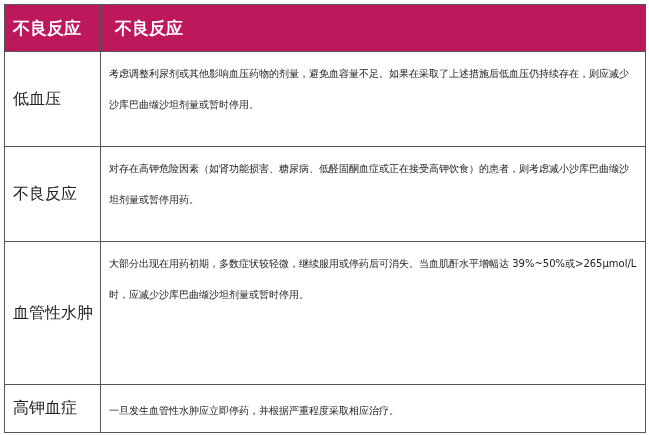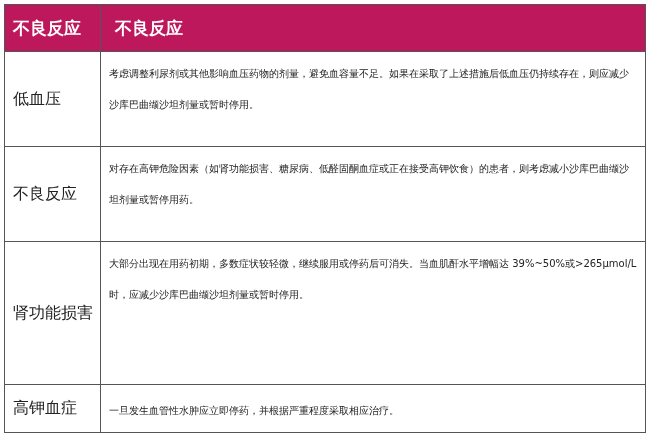--- a/index.html
+++ b/index.html
@@ -38,21 +38,21 @@
   <tbody>
     <tr class="r1">
       <td class="c1">低血压</td>
       <td class="c2">考虑调整利尿剂或其他影响血压药物的剂量，避免血容量不足。如果在采取了上述措施后低血压仍持续存在，则应减少沙库巴曲缬沙坦剂量或暂时停用。</td>
     </tr>
     <tr class="r2">
       <td class="c1">不良反应</td>
       <td class="c2">对存在高钾危险因素（如肾功能损害、糖尿病、低醛固酮血症或正在接受高钾饮食）的患者，则考虑减小沙库巴曲缬沙坦剂量或暂停用药。</td>
     </tr>
     <tr class="r3">
-      <td class="c1">肾功能损害</td>
+      <td class="c1">血管性水肿</td>
       <td class="c2">大部分出现在用药初期，多数症状较轻微，继续服用或停药后可消失。当血肌酐水平增幅达 39%~50%或&gt;265μmol/L 时，应减少沙库巴曲缬沙坦剂量或暂时停用。</td>
     </tr>
     <tr class="r4">
       <td class="c1">高钾血症</td>
       <td class="c2">一旦发生血管性水肿应立即停药，并根据严重程度采取相应治疗。</td>
     </tr>
   </tbody>
 </table>
 
 </body></html>

